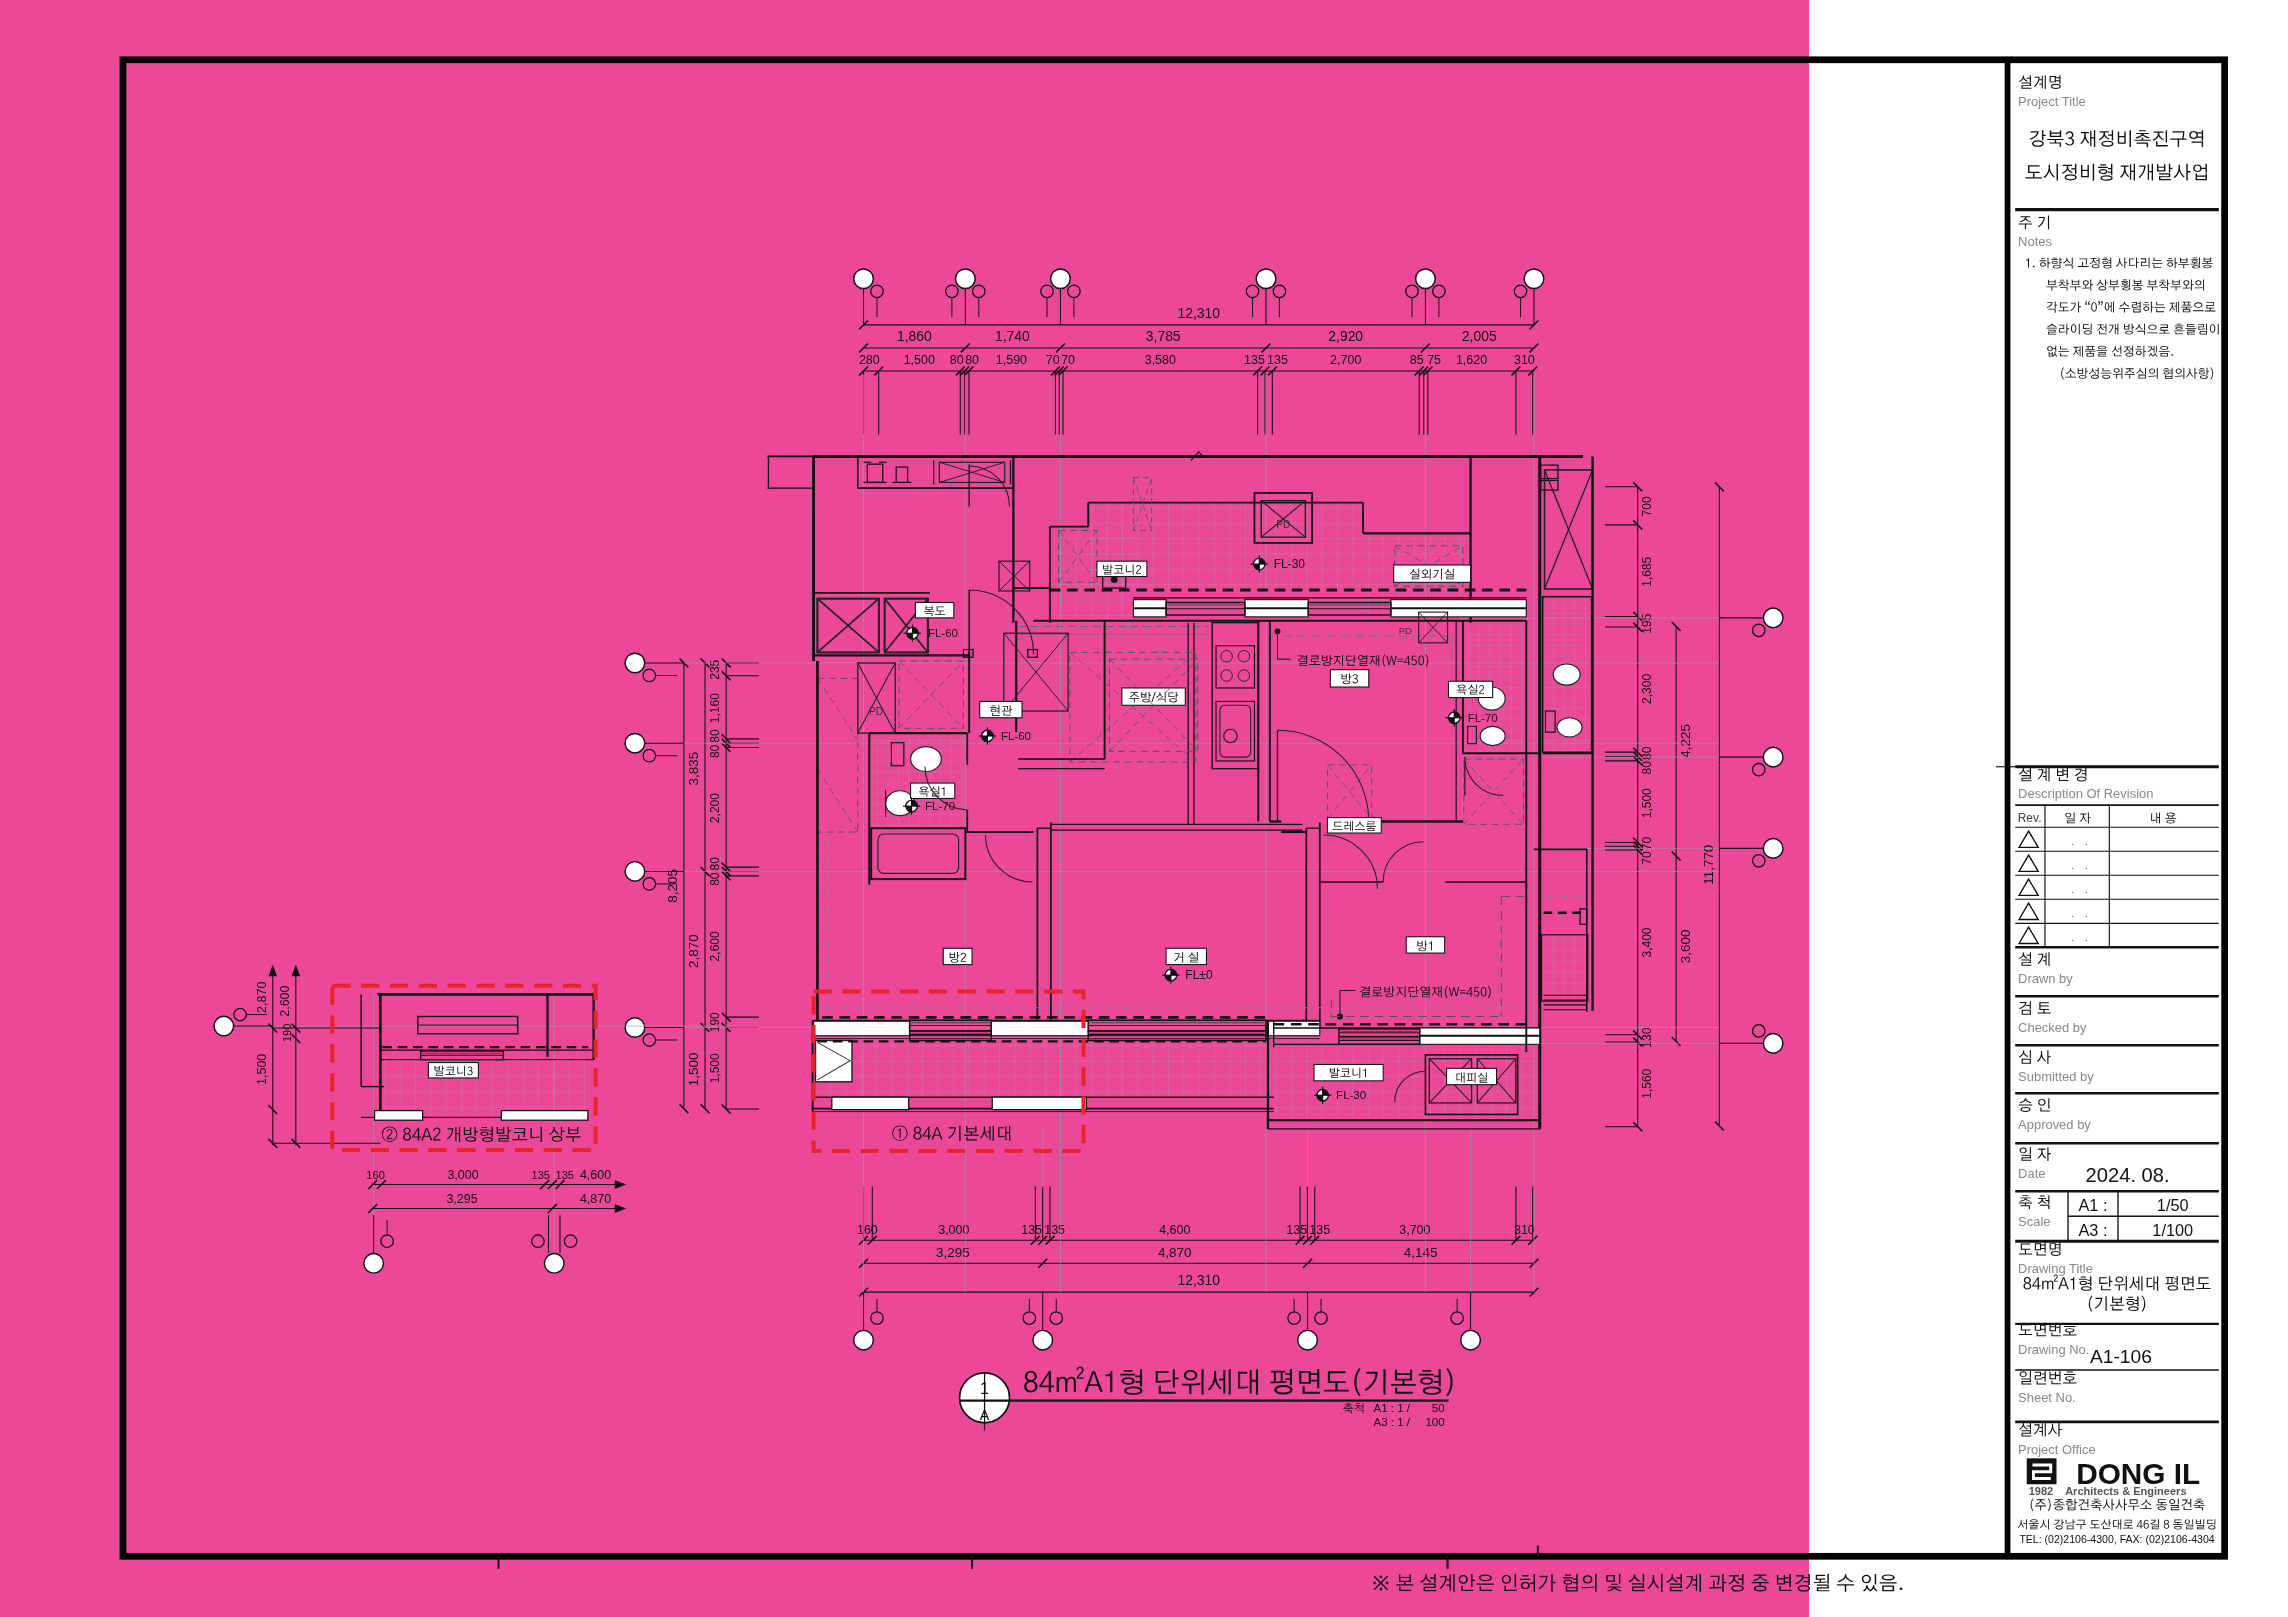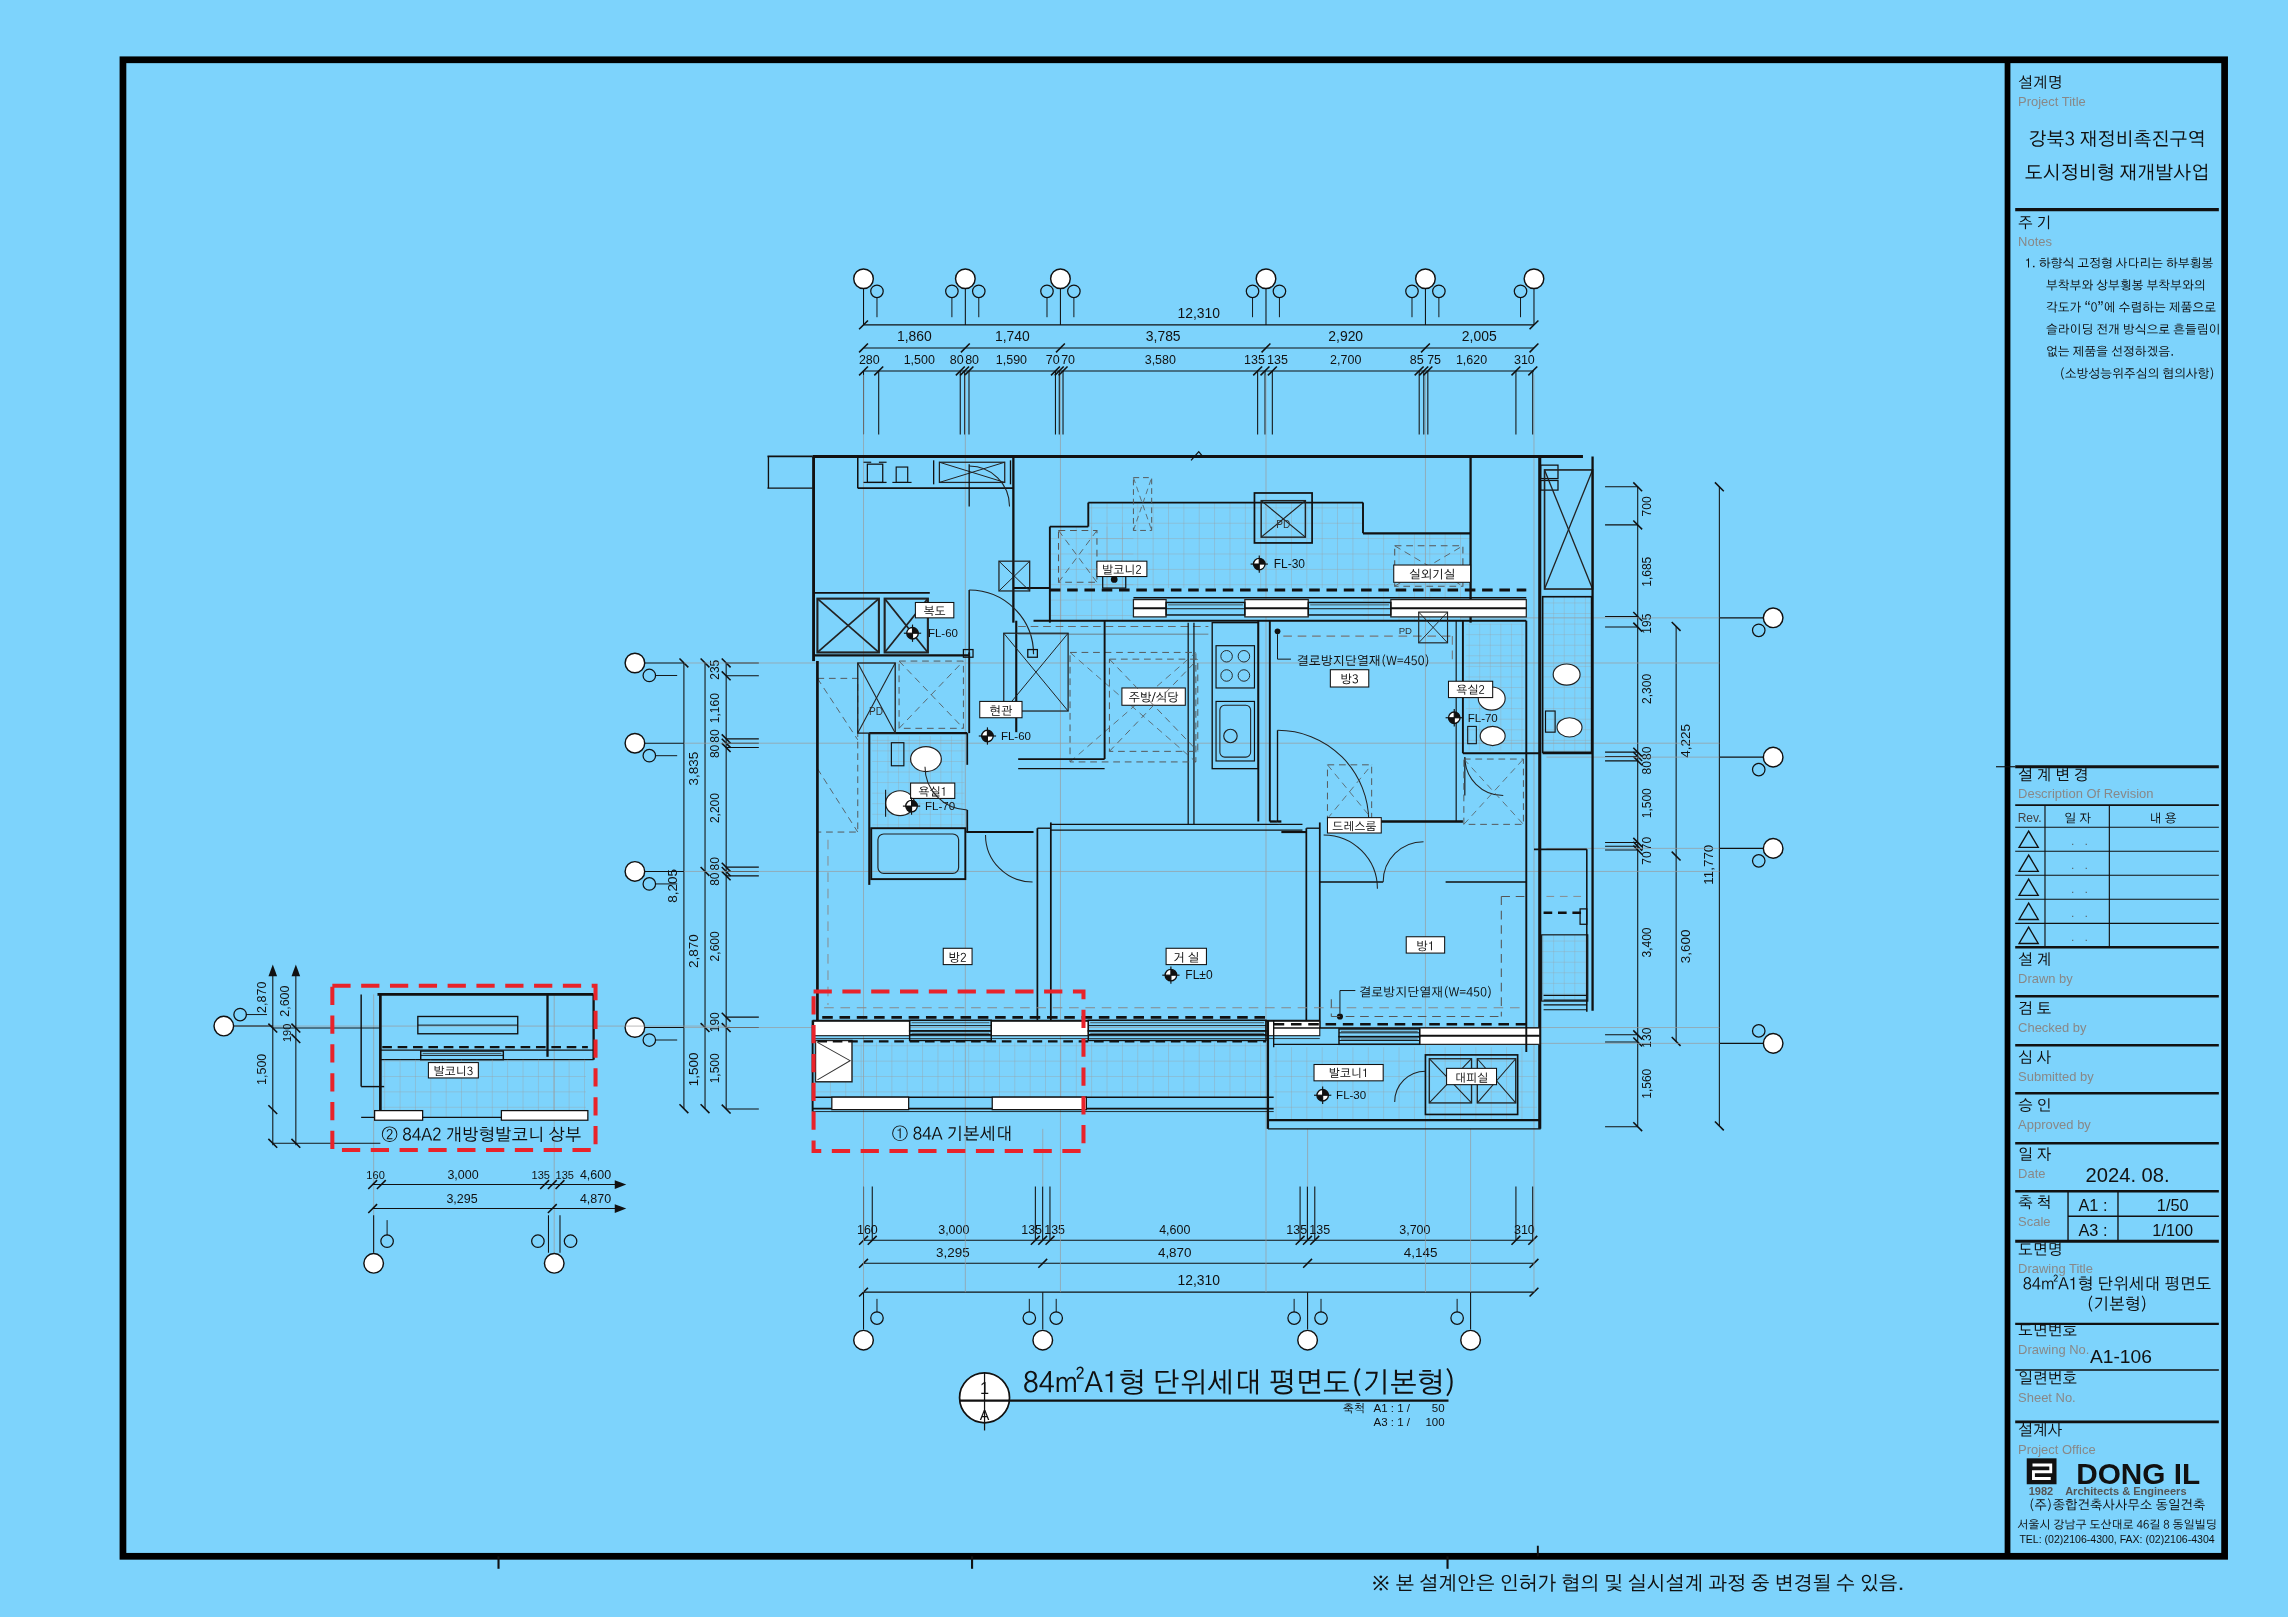--- a/index.html
+++ b/index.html
@@ -1,15 +1,15 @@
 <!DOCTYPE html>
 <html><head><meta charset="utf-8"><title>A1-106</title>
 <style>
 html,body{margin:0;padding:0;background:#fff;}
-#sheet{width:2288px;height:1618px;position:relative;background:#7dd3fc;}
+#sheet{width:1809px;height:1618px;position:relative;background:#ec4899;}
 text{font-family:"Liberation Sans",sans-serif;}
 </style></head>
 <body>
 <div id="sheet">
 <svg width="2288" height="1618" viewBox="0 0 2382 1684">
 <defs>
 <path id="k0" d="M46 422Q93 443 135.5 471.0Q178 499 220.5 538.0Q263 577 288.5 628.5Q314 680 314 736V810H390V737Q390 686 414 637.5Q438 589 476.5 552.0Q515 515 555 488.5Q595 462 636 443L592 389Q530 414 457 474.0Q384 534 353 594Q321 530 246 467.5Q171 405 93 368ZM563 585V653H781V822H858V370H781V585ZM226 -74V165H781V270H219V338H858V103H303V-7H884V-74Z"></path>
 <path id="k1" d="M74 95Q220 214 294.5 365.5Q369 517 370 659H109V728H452Q452 320 132 48ZM419 217V284H594V490H442V557H594V796H664V-49H594V217ZM787 -90V822H861V-90Z"></path>
 <path id="k2" d="M127 351V769H546V351ZM203 414H470V706H203ZM518 423V487H777V633H518V697H777V822H854V251H777V423ZM211 83Q211 163 300.5 207.0Q390 251 541 251Q693 251 783 207.5Q873 164 873 83Q873 3 782 -41.5Q691 -86 541 -85Q388 -84 299.5 -40.5Q211 3 211 83ZM295 83Q295 34 360.5 8.0Q426 -18 541 -18Q652 -18 721 9.0Q790 36 790 83Q790 134 722.5 159.5Q655 185 541 185Q427 185 361 158.5Q295 132 295 83Z"></path>
 <path id="k3" d="M57 356Q218 410 335.5 505.5Q453 601 465 701H113V769H553Q552 696 522.5 629.0Q493 562 448 513.5Q403 465 341 421.5Q279 378 221.5 350.5Q164 323 101 300ZM733 276V822H810V573H939V504H810V276ZM187 93Q187 178 275 226.0Q363 274 510 274Q658 274 747 226.0Q836 178 836 93Q836 9 746.5 -39.5Q657 -88 510 -87Q361 -86 274 -38.5Q187 9 187 93ZM269 93Q269 41 333.5 11.5Q398 -18 510 -18Q619 -18 686.5 12.0Q754 42 754 93Q754 148 688 176.5Q622 205 510 205Q398 205 333.5 175.5Q269 146 269 93Z"></path>

